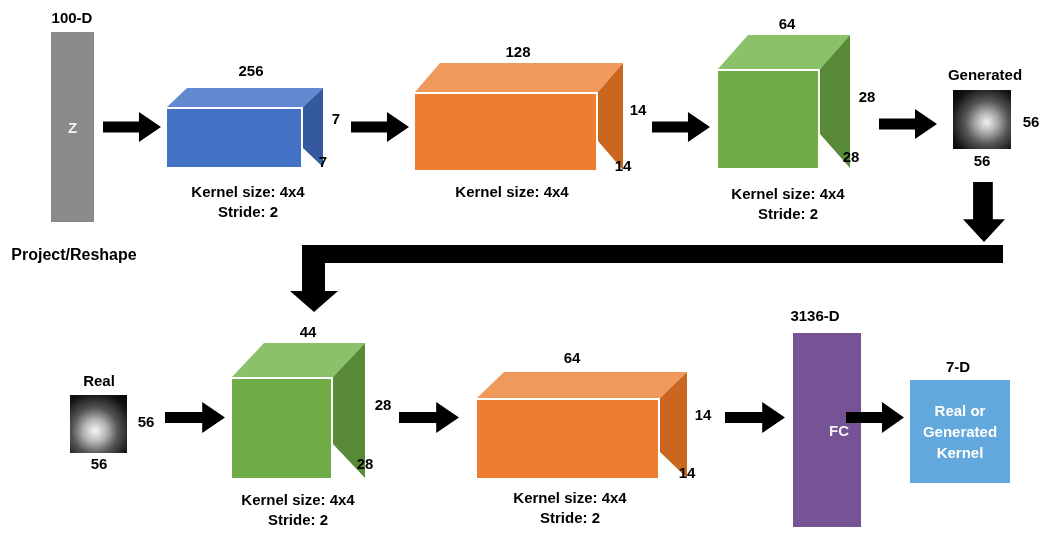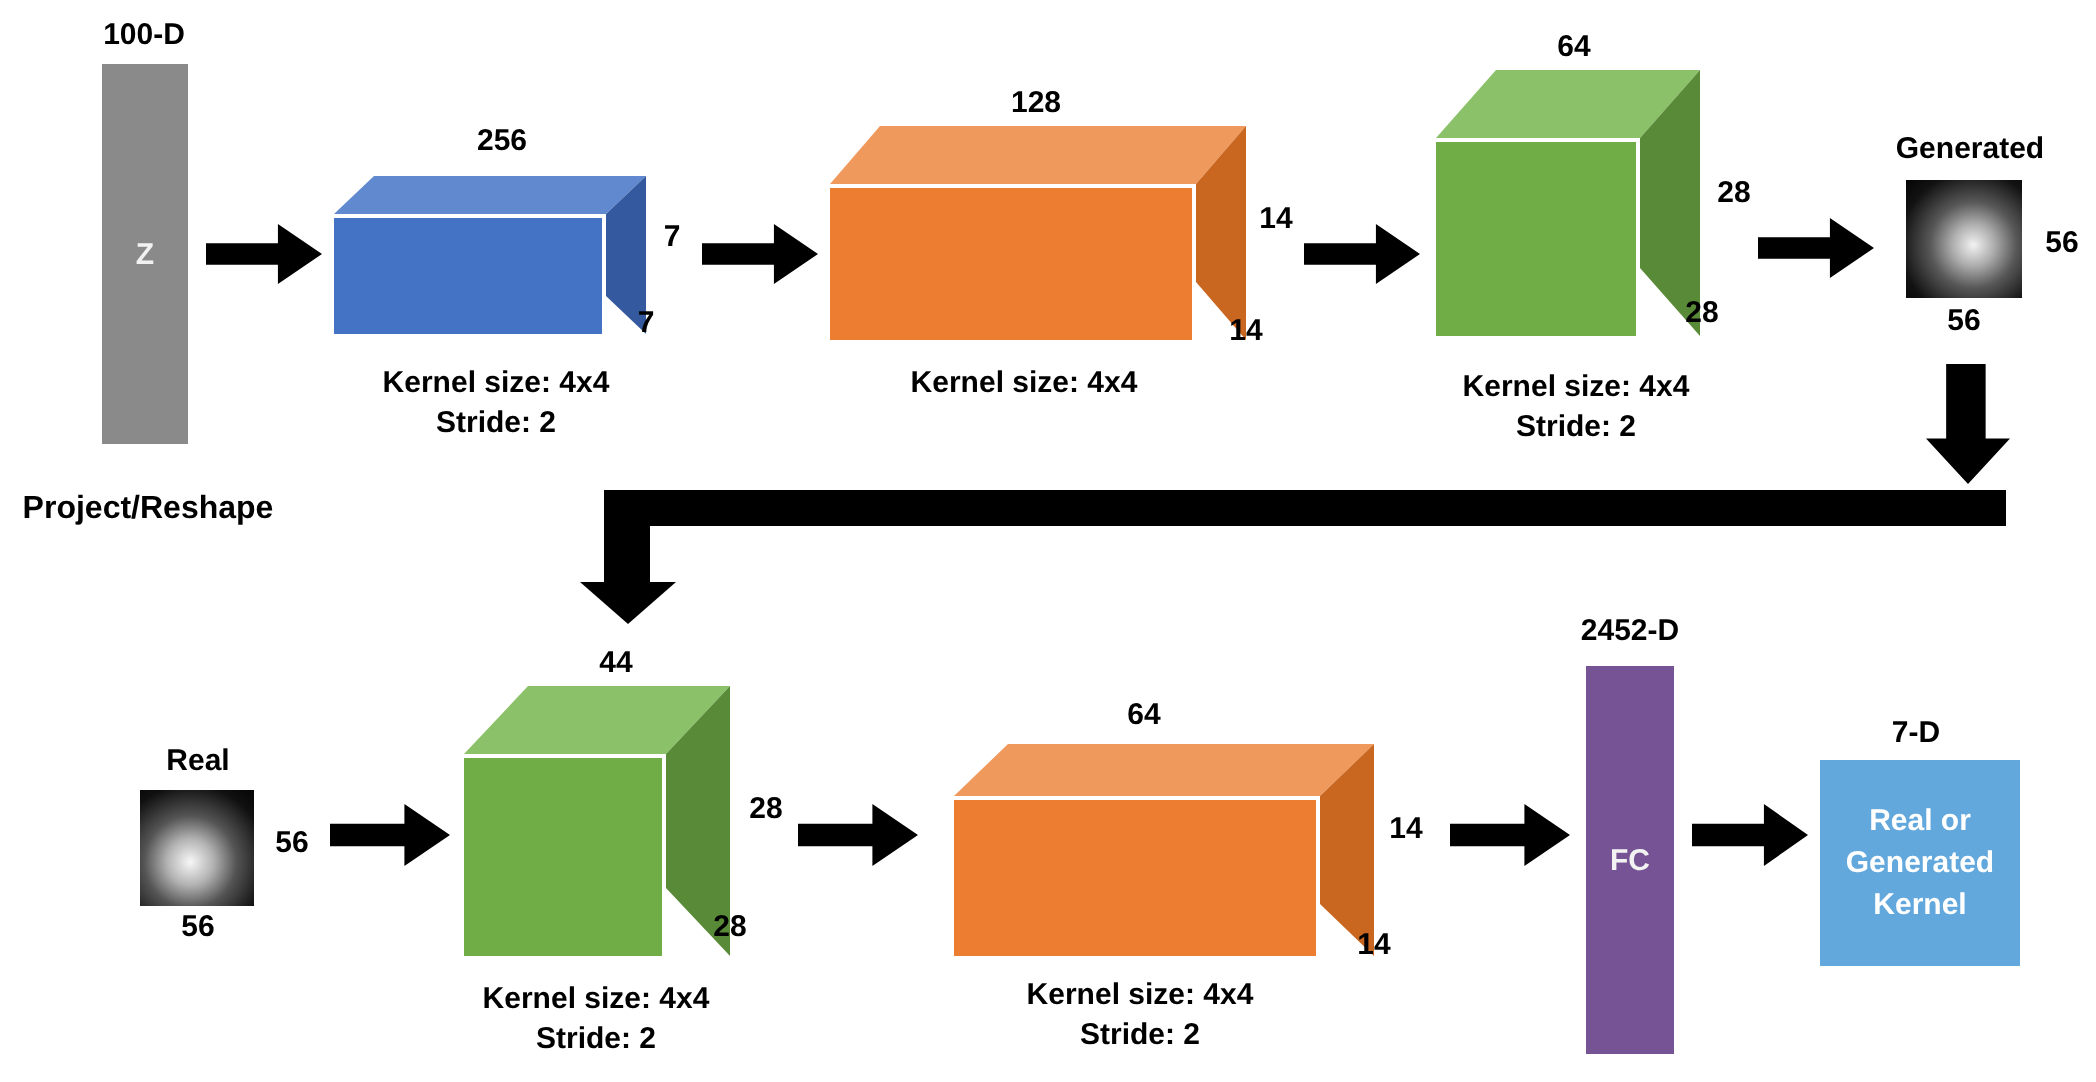--- a/index.html
+++ b/index.html
@@ -127,22 +127,22 @@
     <div class="lbl" style="left:672px;top:464px;width:30px;">14</div>
     <div class="cap" style="left:490px;top:488px;width:160px;">
       <div>Kernel size: 4x4</div>
       <div>Stride: 2</div>
     </div>
   </div>
 
   <div class="arrow-r" style="left:725px;top:402px;width:60px;height:31px;"></div>
 
   <div>
-    <div class="lbl" style="left:775px;top:307px;width:80px;">2452-D</div>
-    <div class="abs bar-label" style="left:793px;top:333px;width:44px;height:194px;background:#755394;">
+    <div class="lbl" style="left:775px;top:307px;width:80px;">3136-D</div>
+    <div class="abs bar-label" style="left:793px;top:333px;width:44px;height:194px;background:#755394;padding-left:24px;">
       <span>FC</span>
     </div>
   </div>
 
   <div class="arrow-r" style="left:846px;top:402px;width:58px;height:31px;"></div>
 
   <div>
     <div class="lbl" style="left:928px;top:358px;width:60px;">7-D</div>
     <div class="abs out-box" style="left:910px;top:380px;width:100px;height:103px;background:#63a8dc;">
       <div>Real or</div>

